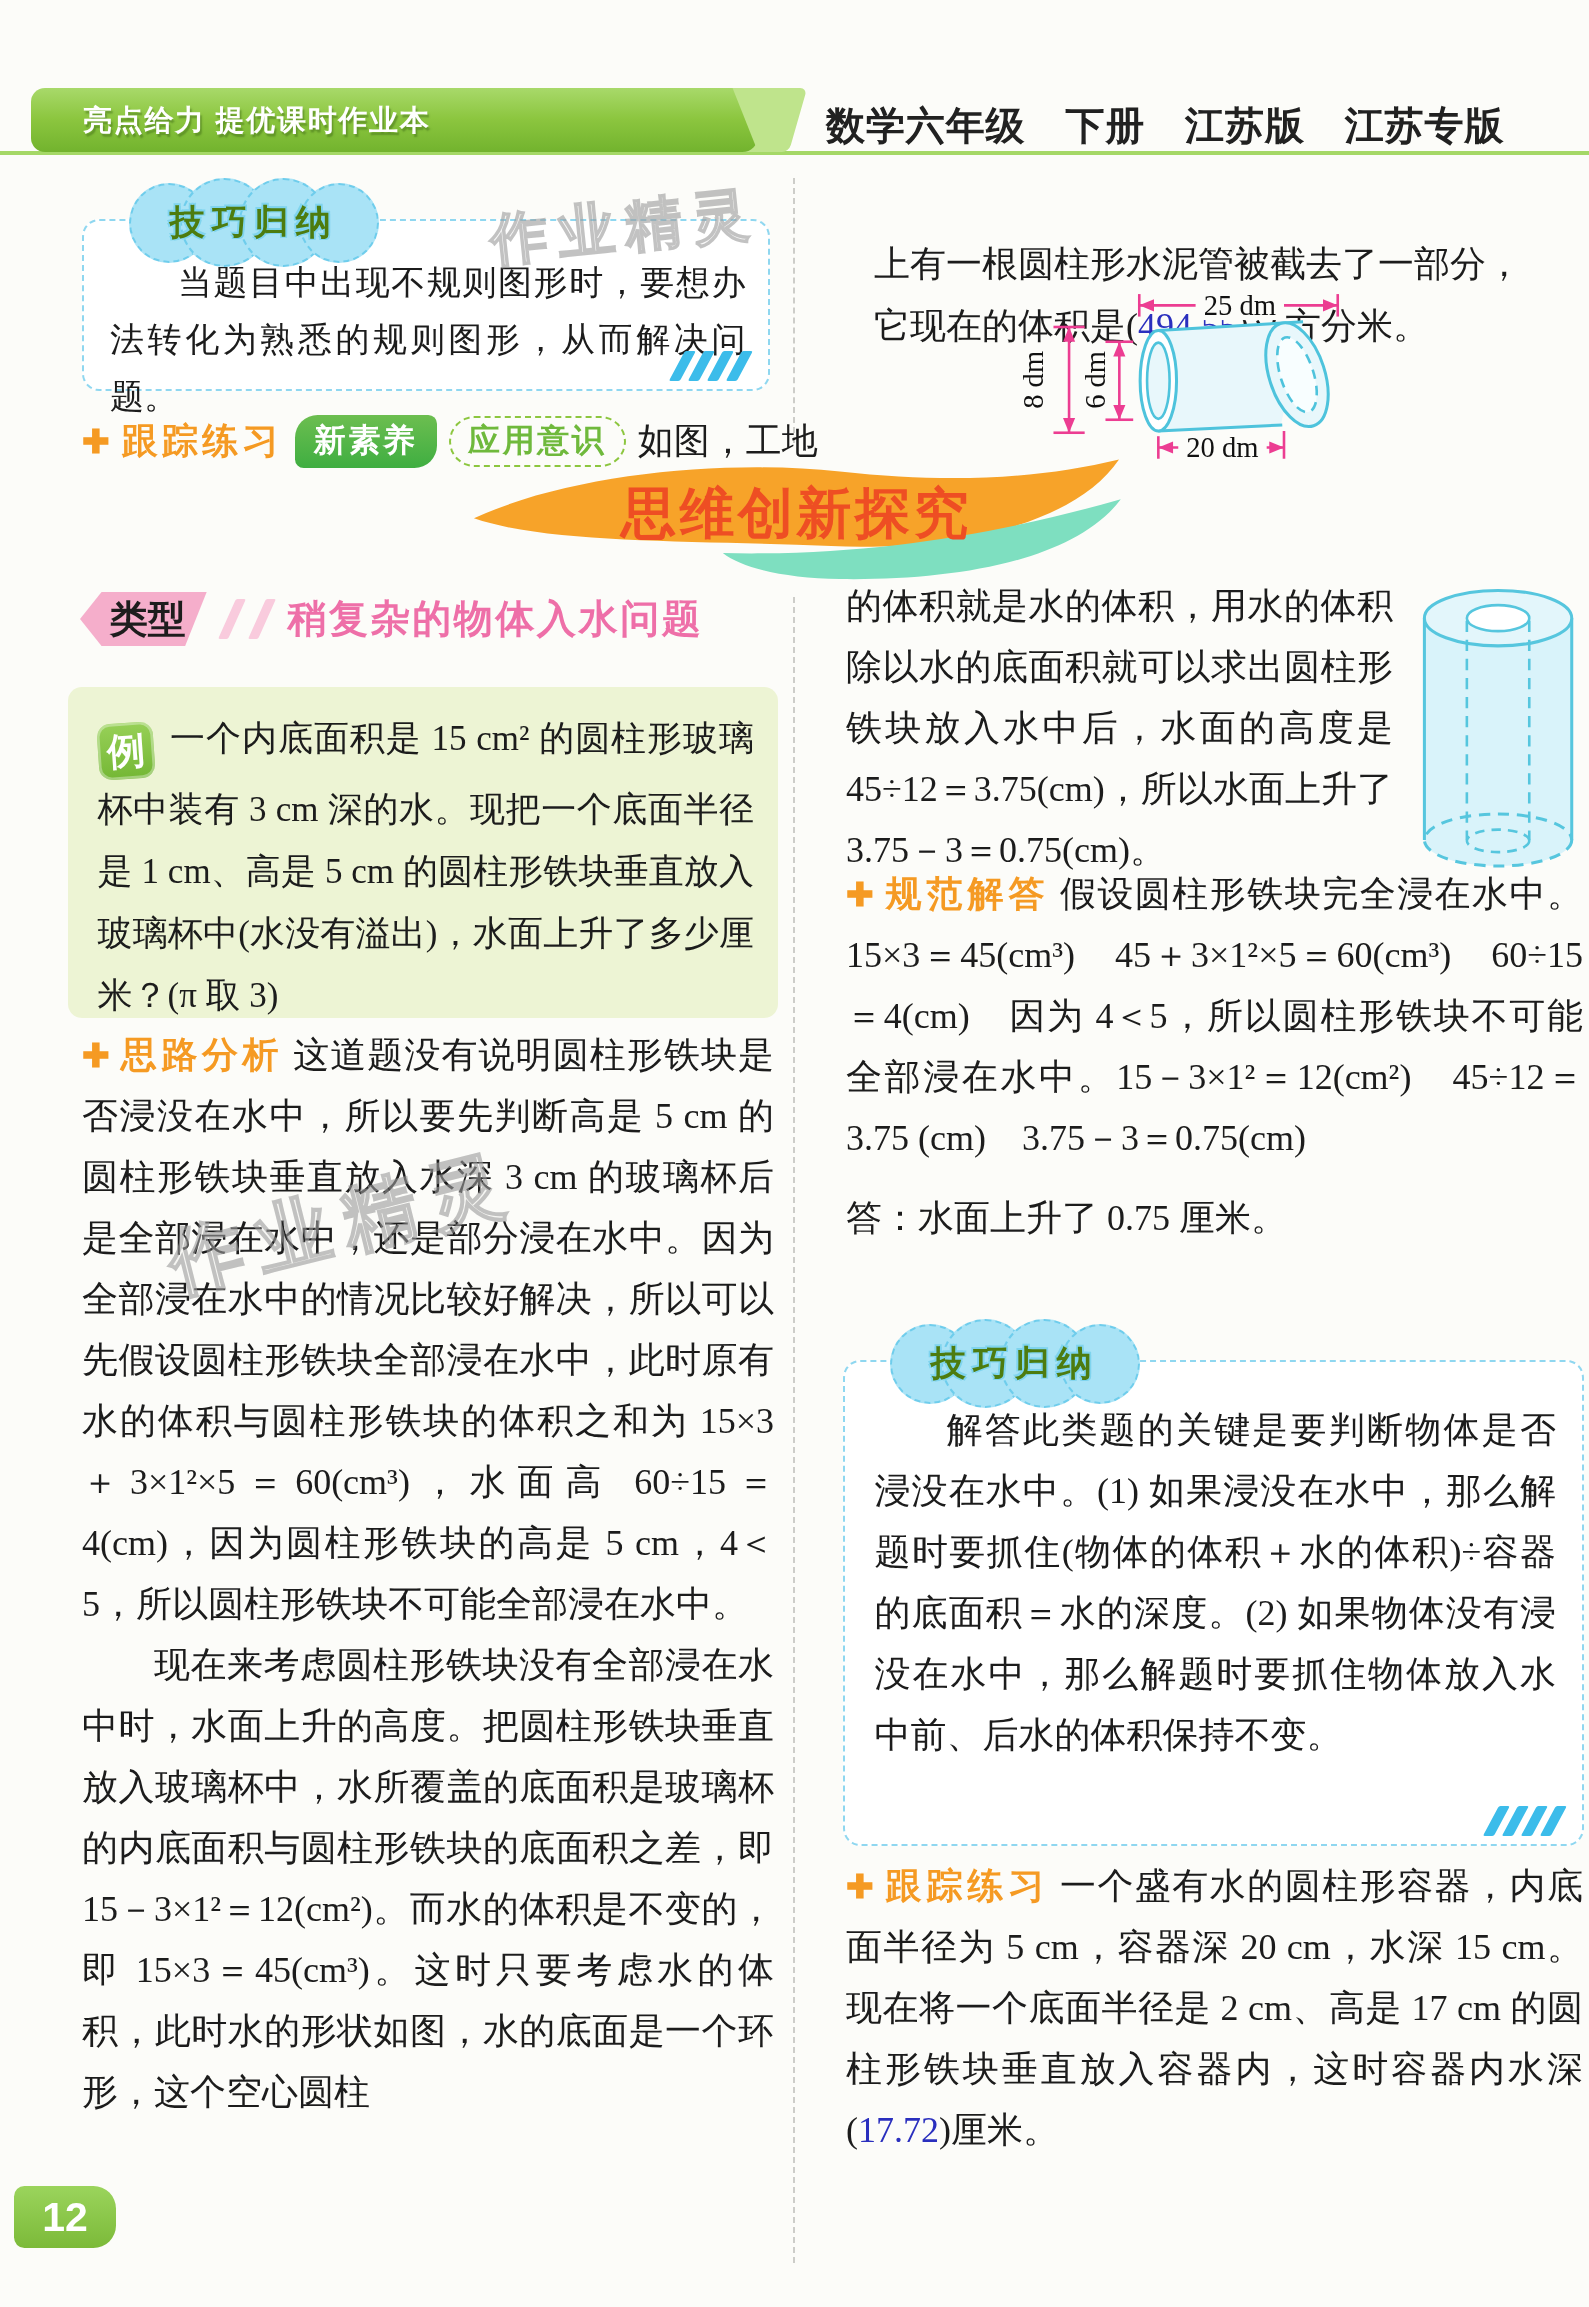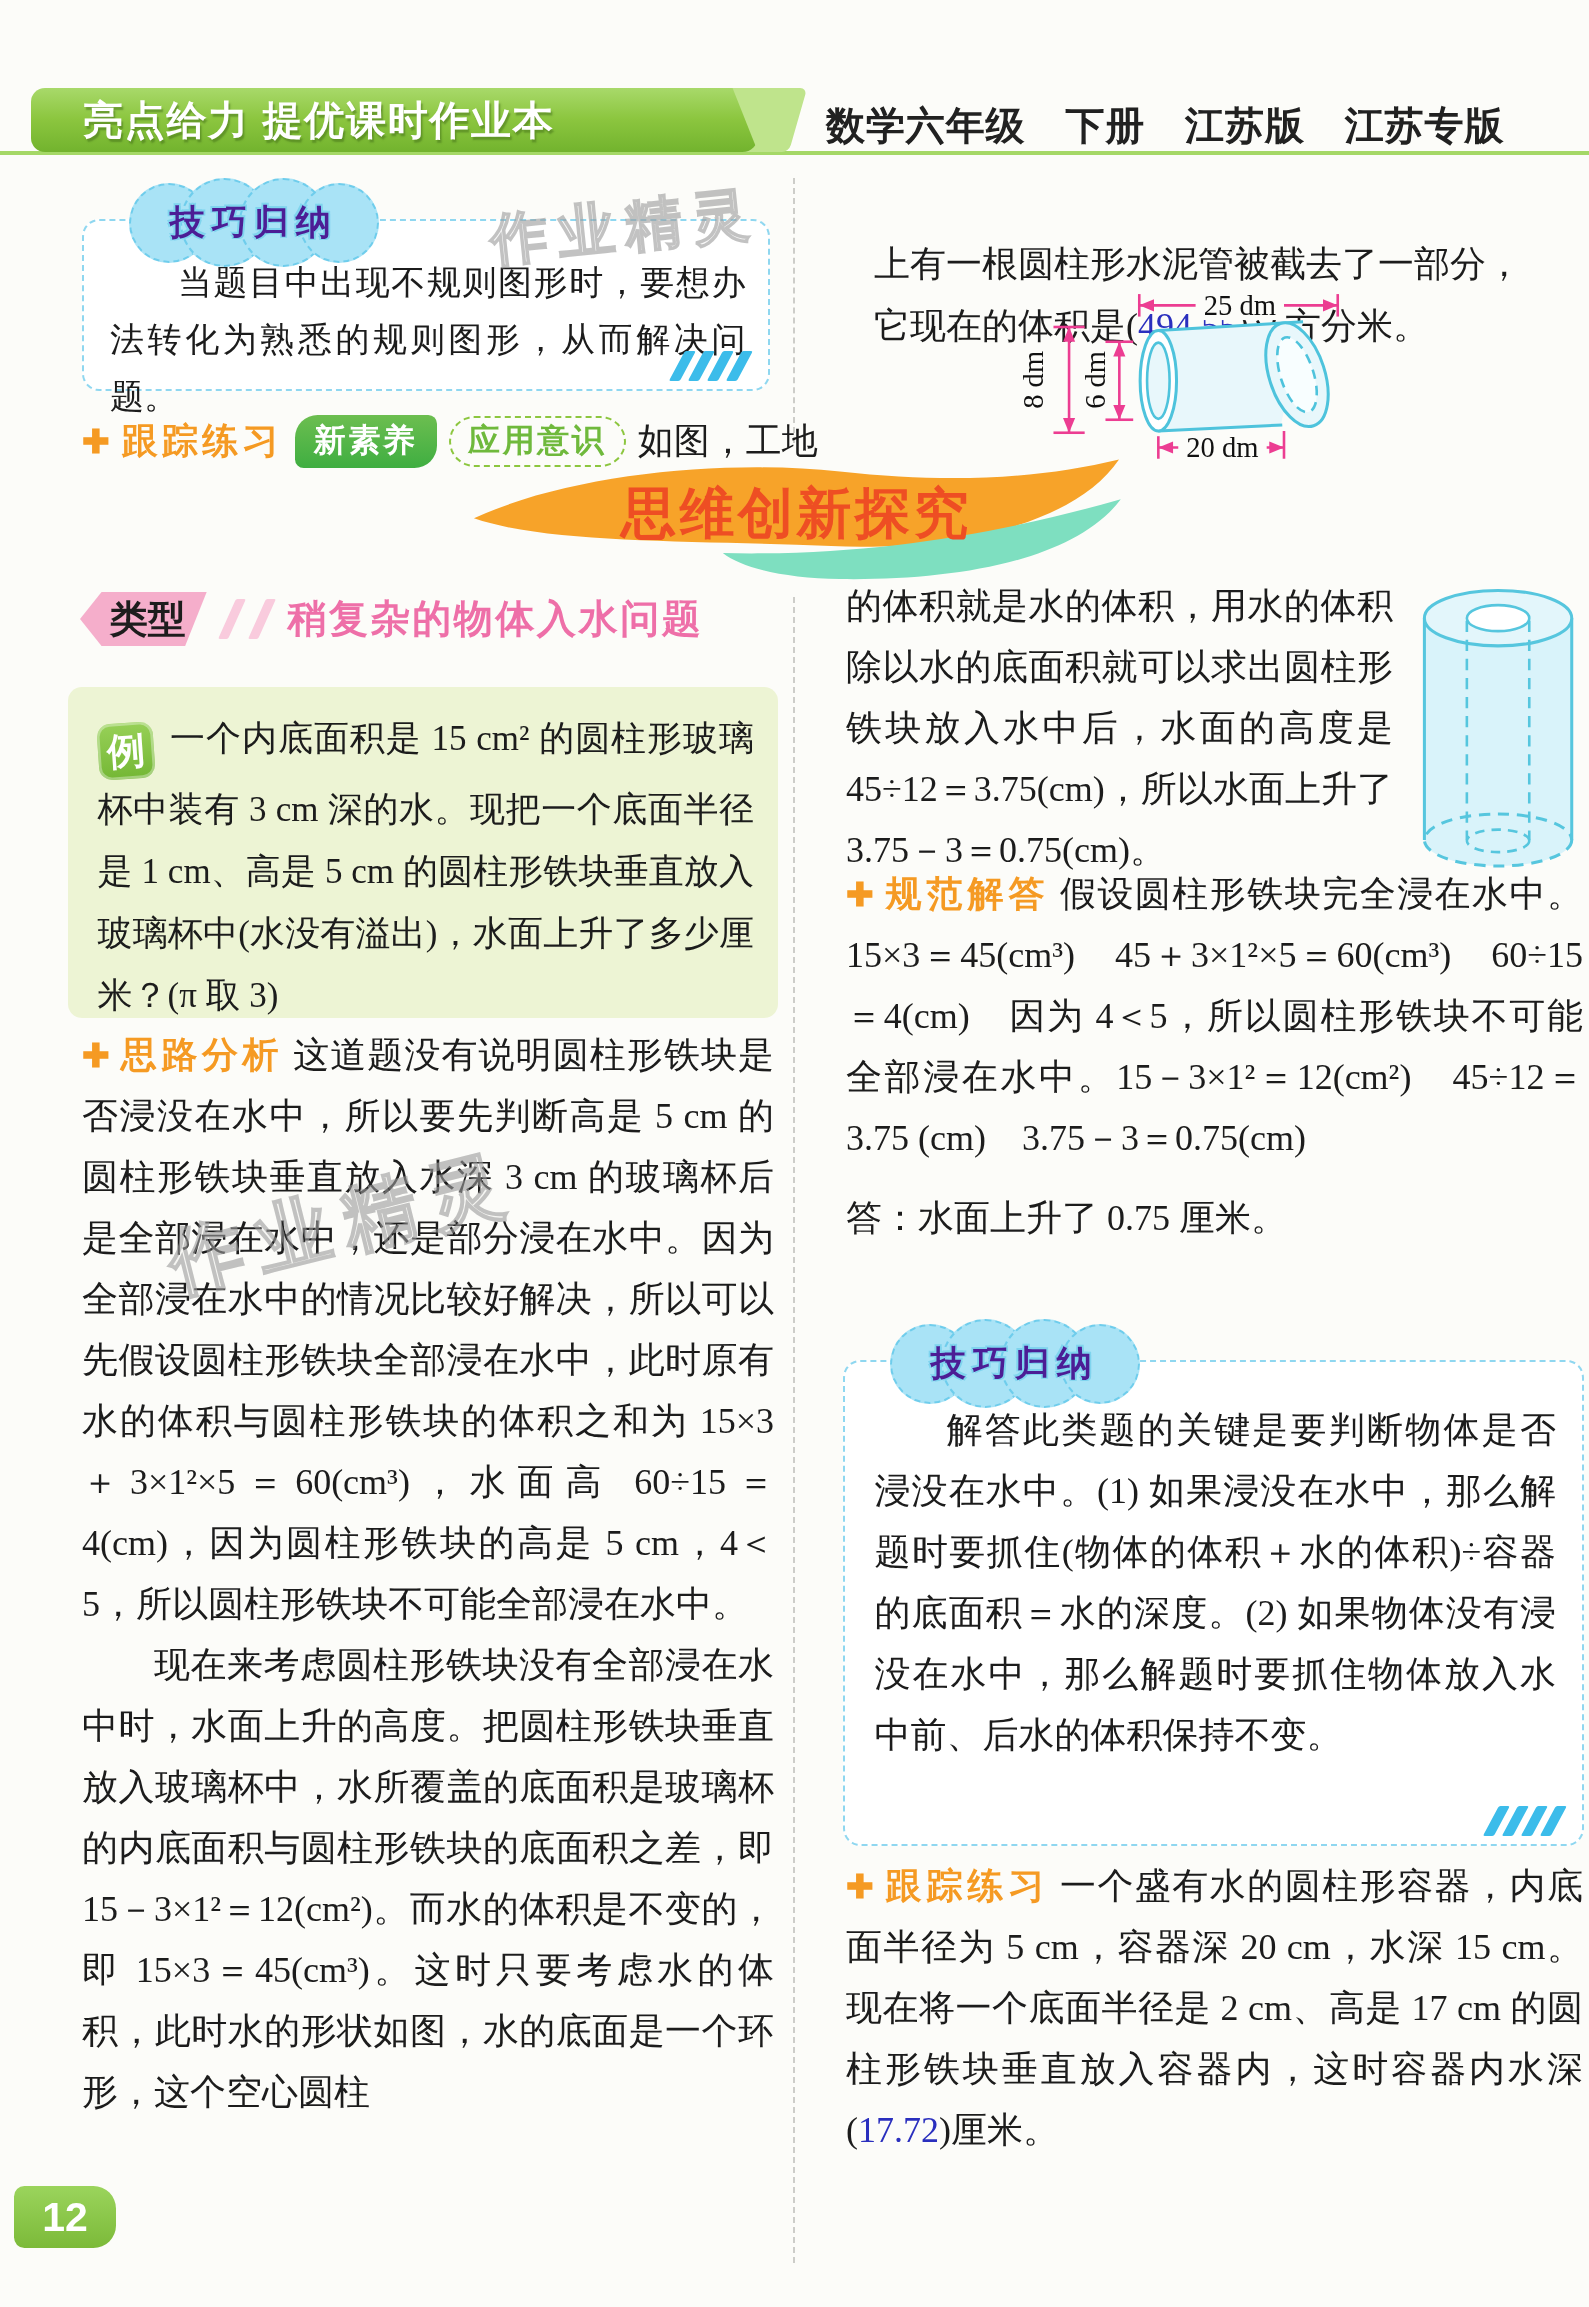--- a/index.html
+++ b/index.html
@@ -8,21 +8,21 @@
         font-family:"Liberation Serif",serif;color:#1c1c1c;}
 
   
   .brand-banner{position:absolute;left:31px;top:88px;width:727px;height:64px;
       background:linear-gradient(180deg,#a8d96a 0%,#8cc63f 48%,#72b32e 100%);
       border-radius:14px 5.2px 15.6px 14px;
       clip-path:polygon(0 0,96.5% 0,100% 100%,0 100%);z-index:3;}
   .brand-accent{position:absolute;left:694px;top:88px;width:104px;height:64px;
       background:#bfe48c;transform:skewX(-16deg);border-radius:7px;z-index:2;}
   .brand-text{position:relative;z-index:4;line-height:64px;padding-left:52px;
-      font-family:"Liberation Sans",sans-serif;font-weight:bold;font-size:40px;color:#fff;
+      font-family:"Liberation Sans",sans-serif;font-weight:bold;font-size:29px;color:#fff;
       letter-spacing:1.7px;text-shadow:1.7px 2.6px 1.7px rgba(70,115,25,.55);white-space:nowrap;}
   .edition{position:absolute;left:826px;top:99px;font-family:"Liberation Sans",sans-serif;
       font-weight:bold;font-size:39px;color:#212121;white-space:nowrap;z-index:3;letter-spacing:0.9px;}
   .header-line{position:absolute;left:0;top:151px;width:1590px;height:3.5px;background:#a5d867;z-index:1;}
 
   
   .divider{position:absolute;left:793px;width:0;border-left:2.6px dashed #cdcdc9;}
   .divider.seg1{top:178px;height:265px;}
   .divider.seg2{top:597px;height:1666px;}
 
@@ -30,21 +30,21 @@
   .tip-box{position:absolute;border:2.6px dashed #8fd7f0;border-radius:17.4px;background:#fff;}
   .tip-box1{left:82px;top:219px;width:684px;height:168px;}
   .tip-box2{left:843px;top:1360px;width:737px;height:482px;}
   .cloud{position:absolute;top:-43px;left:45px;height:87px;}
   .puff{display:inline-block;border-radius:50%;background:#a9e3f6;border:2.6px dashed #6fcdec;vertical-align:middle;}
   .puff.p1{width:76px;height:76px;}
   .puff.p2{width:85px;height:85px;margin-left:-29.5px;}
   .puff.p3{width:85px;height:85px;margin-left:-29.5px;}
   .puff.p4{width:76px;height:76px;margin-left:-29.5px;}
   .cloud-label{position:absolute;left:50%;top:50%;transform:translate(-50%,-50%);
-      font-family:"Liberation Sans",sans-serif;font-weight:bold;font-size:35px;color:#4c1d95;
+      font-family:"Liberation Sans",sans-serif;font-weight:bold;font-size:35px;color:#4d7c0f;
       letter-spacing:7px;white-space:nowrap;text-shadow:1.7px 1.7px 0 #7fd4ee,-1.7px -1.7px 0 #7fd4ee,1.7px -1.7px 0 #7fd4ee,-1.7px 1.7px 0 #7fd4ee;}
   .tip-text{margin:33px 22.6px 0 26px;text-indent:2em;font-size:34px;line-height:57px;text-align:justify;}
   .tip-box2 .tip-text{margin:38px 26px 0 29.5px;font-size:36px;line-height:61px;}
   .slashes{position:absolute;right:22.6px;bottom:8.7px;display:flex;gap:7.8px;}
   .slash{width:11.3px;height:29.5px;background:#3cbcea;transform:skewX(-28deg);border-radius:1.7px;}
 
   
   .practice-row{position:absolute;left:82px;top:415px;width:698px;display:flex;align-items:center;gap:12px;white-space:nowrap;}
   .marker{color:#f59a23;font-family:"Liberation Sans",sans-serif;font-size:33px;font-weight:bold;}
   .practice-label{color:#f59a23;font-family:"Liberation Sans",sans-serif;font-weight:bold;

